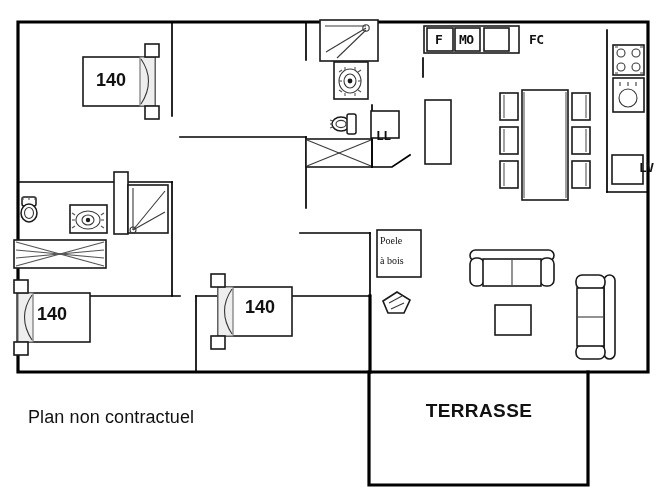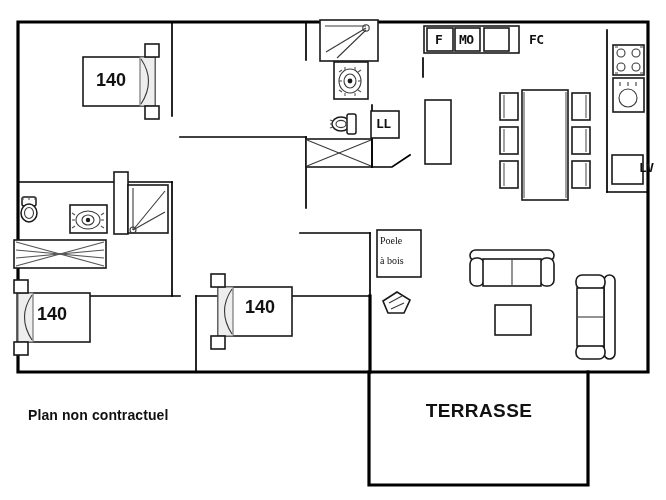--- a/index.html
+++ b/index.html
@@ -50,22 +50,22 @@
     font-family: "DejaVu Sans Mono", monospace;
     letter-spacing: -0.5px;
   }
   .stove-tag {
     font-size: 10px;
     font-weight: normal;
     font-family: Liberation Serif, serif;
     line-height: 1.15;
   }
   .footer-note {
-    font-size: 14px;
-    font-weight: bold;
+    font-size: 18px;
+    font-weight: normal;
     letter-spacing: 0.1px;
   }
   .terrace-label {
     font-size: 19px;
     font-weight: bold;
     text-align: center;
     width: 220px;
     line-height: 1.35;
     letter-spacing: 0.4px;
   }
@@ -326,21 +326,21 @@
   <div class="lbl bed-num" style="left:37px; top:305px;">140</div>
 
   <div class="lbl bed-num" style="left:245px; top:298px;">140</div>
 
   <div class="lbl appliance-tag" style="left:435px; top:33px;">F</div>
 
   <div class="lbl appliance-tag" style="left:459px; top:33px;">MO</div>
 
   <div class="lbl appliance-tag" style="left:488px; top:33px;margin-left:41px;">FC</div>
 
-  <div class="lbl appliance-tag" style="left:376px; top:117px;">LL</div>
+  <div class="lbl appliance-tag" style="left:376px; top:129px;">LL</div>
 
   <div class="lbl appliance-tag" style="left:617px; top:161px;margin-left:22px;">LV</div>
 
   <div class="lbl stove-tag" style="left:380px; top:235px;">Poele</div>
 
   <div class="lbl stove-tag" style="left:380px; top:255px;">à bois</div>
 
   <div class="lbl footer-note" style="left:28px; top:408px;">Plan non contractuel</div>
 
   <div class="lbl terrace-label" style="left:369px; top:398px;">TERRASSE</div>

